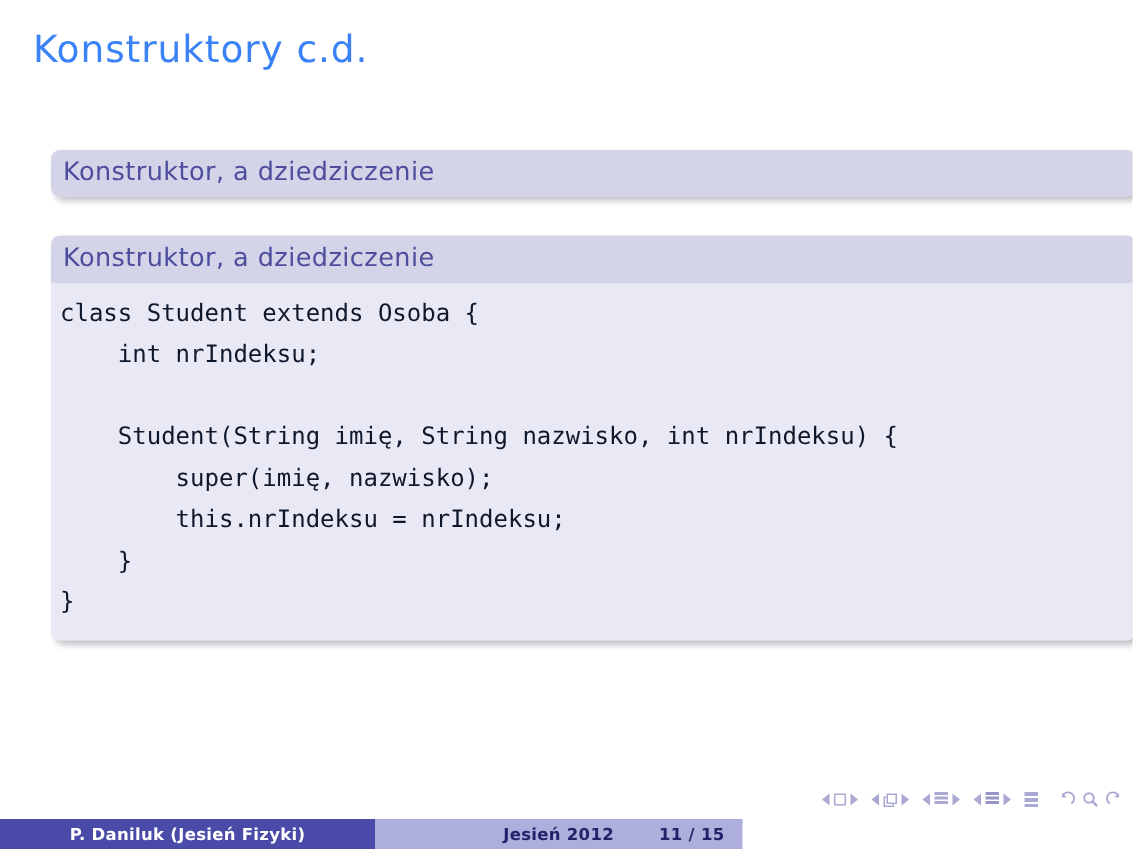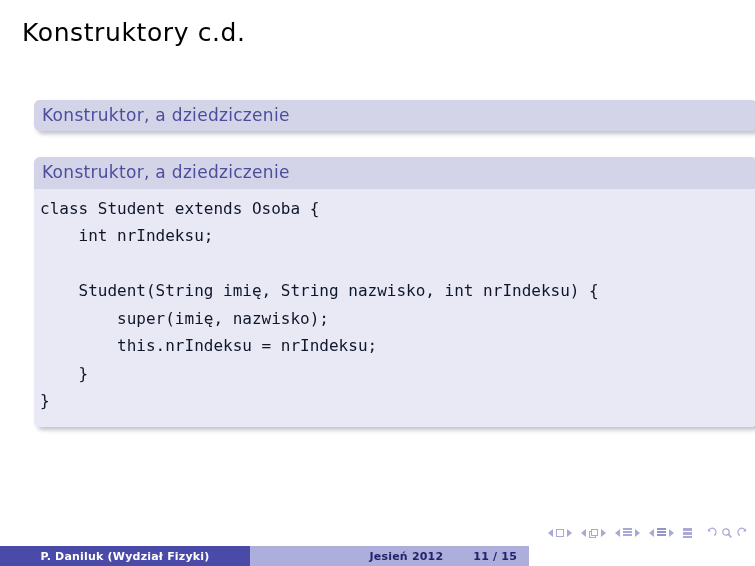--- a/index.html
+++ b/index.html
@@ -17,21 +17,21 @@
 
   
   .slide-title {
     position: absolute;
     left: 22px;
     top: 18px;
     font-family: "DejaVu Sans", sans-serif;
     font-size: 25px;
     font-weight: 400;
     letter-spacing: 0.6px;
-    color: #000000;
+    color: #3b82f6;
     white-space: nowrap;
     text-align: center;
   }
 
   
   .content {
     position: absolute;
     left: 18px;
     top: 100px;
     width: 755px;
@@ -158,21 +158,21 @@
     display: flex;
     align-items: center;
     justify-content: center;
     height: 20px;
     overflow: hidden;
     white-space: nowrap;
   }
   .foot-author { width: 250px; background: #4a4aa8; }
   .foot-mid    { width: 260px; background: #8484c8; }
   .foot-right  {
-    width: 279px;
+    width: 245px;
     background: #aeaedd;
     color: #23236a;
     justify-content: flex-end;
     padding-right: 12px;
     box-sizing: border-box;
     gap: 30px;
   }
 </style>
 </head>
 <body>
@@ -248,18 +248,18 @@
     </svg>
     <svg width="12" height="12" viewBox="0 0 12 12">
       <path d="M2.8 8.6 A4 4 0 1 1 8.8 4.2" fill="none" stroke="#a9a9d4" stroke-width="1.2"></path>
       <path d="M8.8 1.6 L8.8 4.6 L6.0 4.4 Z" fill="#a9a9d4"></path>
     </svg>
   </div>
 
 </div>
 
 <div class="footer">
-  <div class="foot-seg foot-author">P. Daniluk  (Wydział Fizyki)</div>
+  <div class="foot-seg foot-author">P. Daniluk  (Jesień Fizyki)</div>
   <div class="foot-seg foot-right">
     <span>Jesień 2012</span>
     <span>11 / 15</span>
   </div>
 </div>
 
 </body></html>

